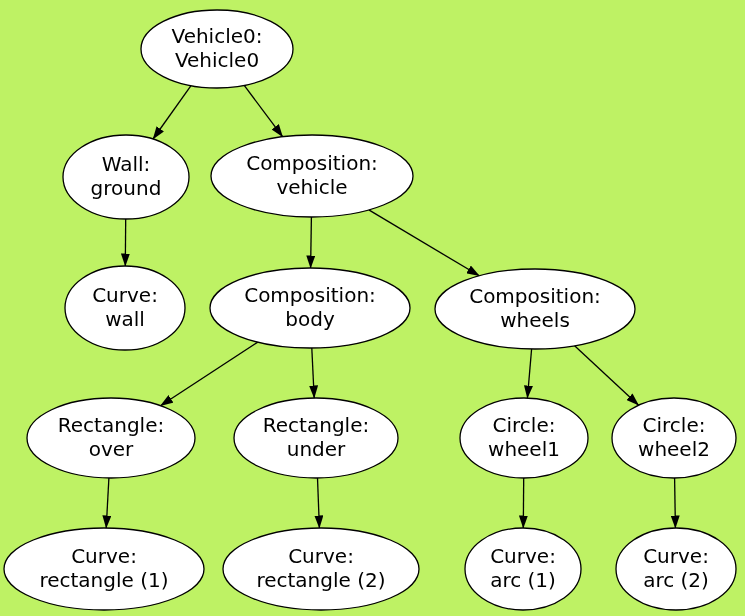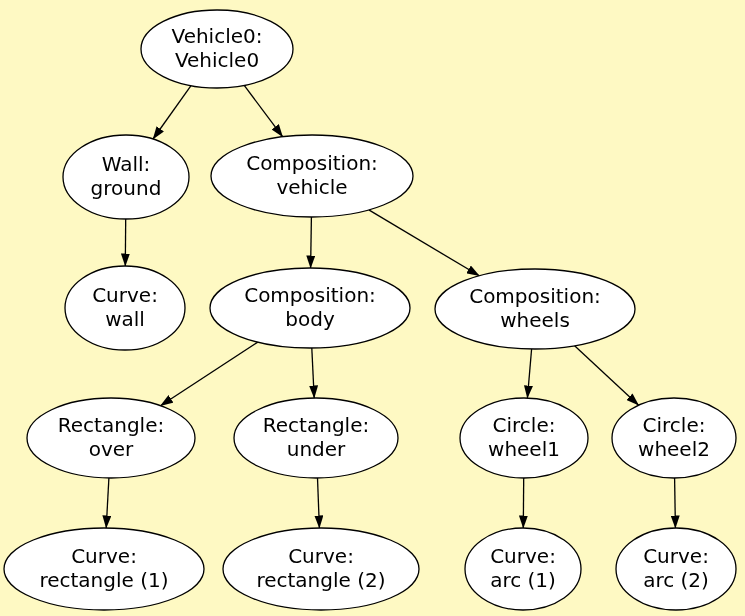--- a/index.html
+++ b/index.html
@@ -5,21 +5,21 @@
   html, body {
     margin: 0;
     padding: 0;
     background: #ffffff;
     font-family: "DejaVu Sans", sans-serif;
   }
   #canvas-wrap {
     width: 745px;
     height: 616px;
     position: relative;
-    background: #fef9c3;
+    background: #bef264;
     overflow: hidden;
   }
   svg text {
     font-family: "DejaVu Sans", sans-serif;
     fill: #000000;
   }
 </style>
 </head>
 <body>
 

